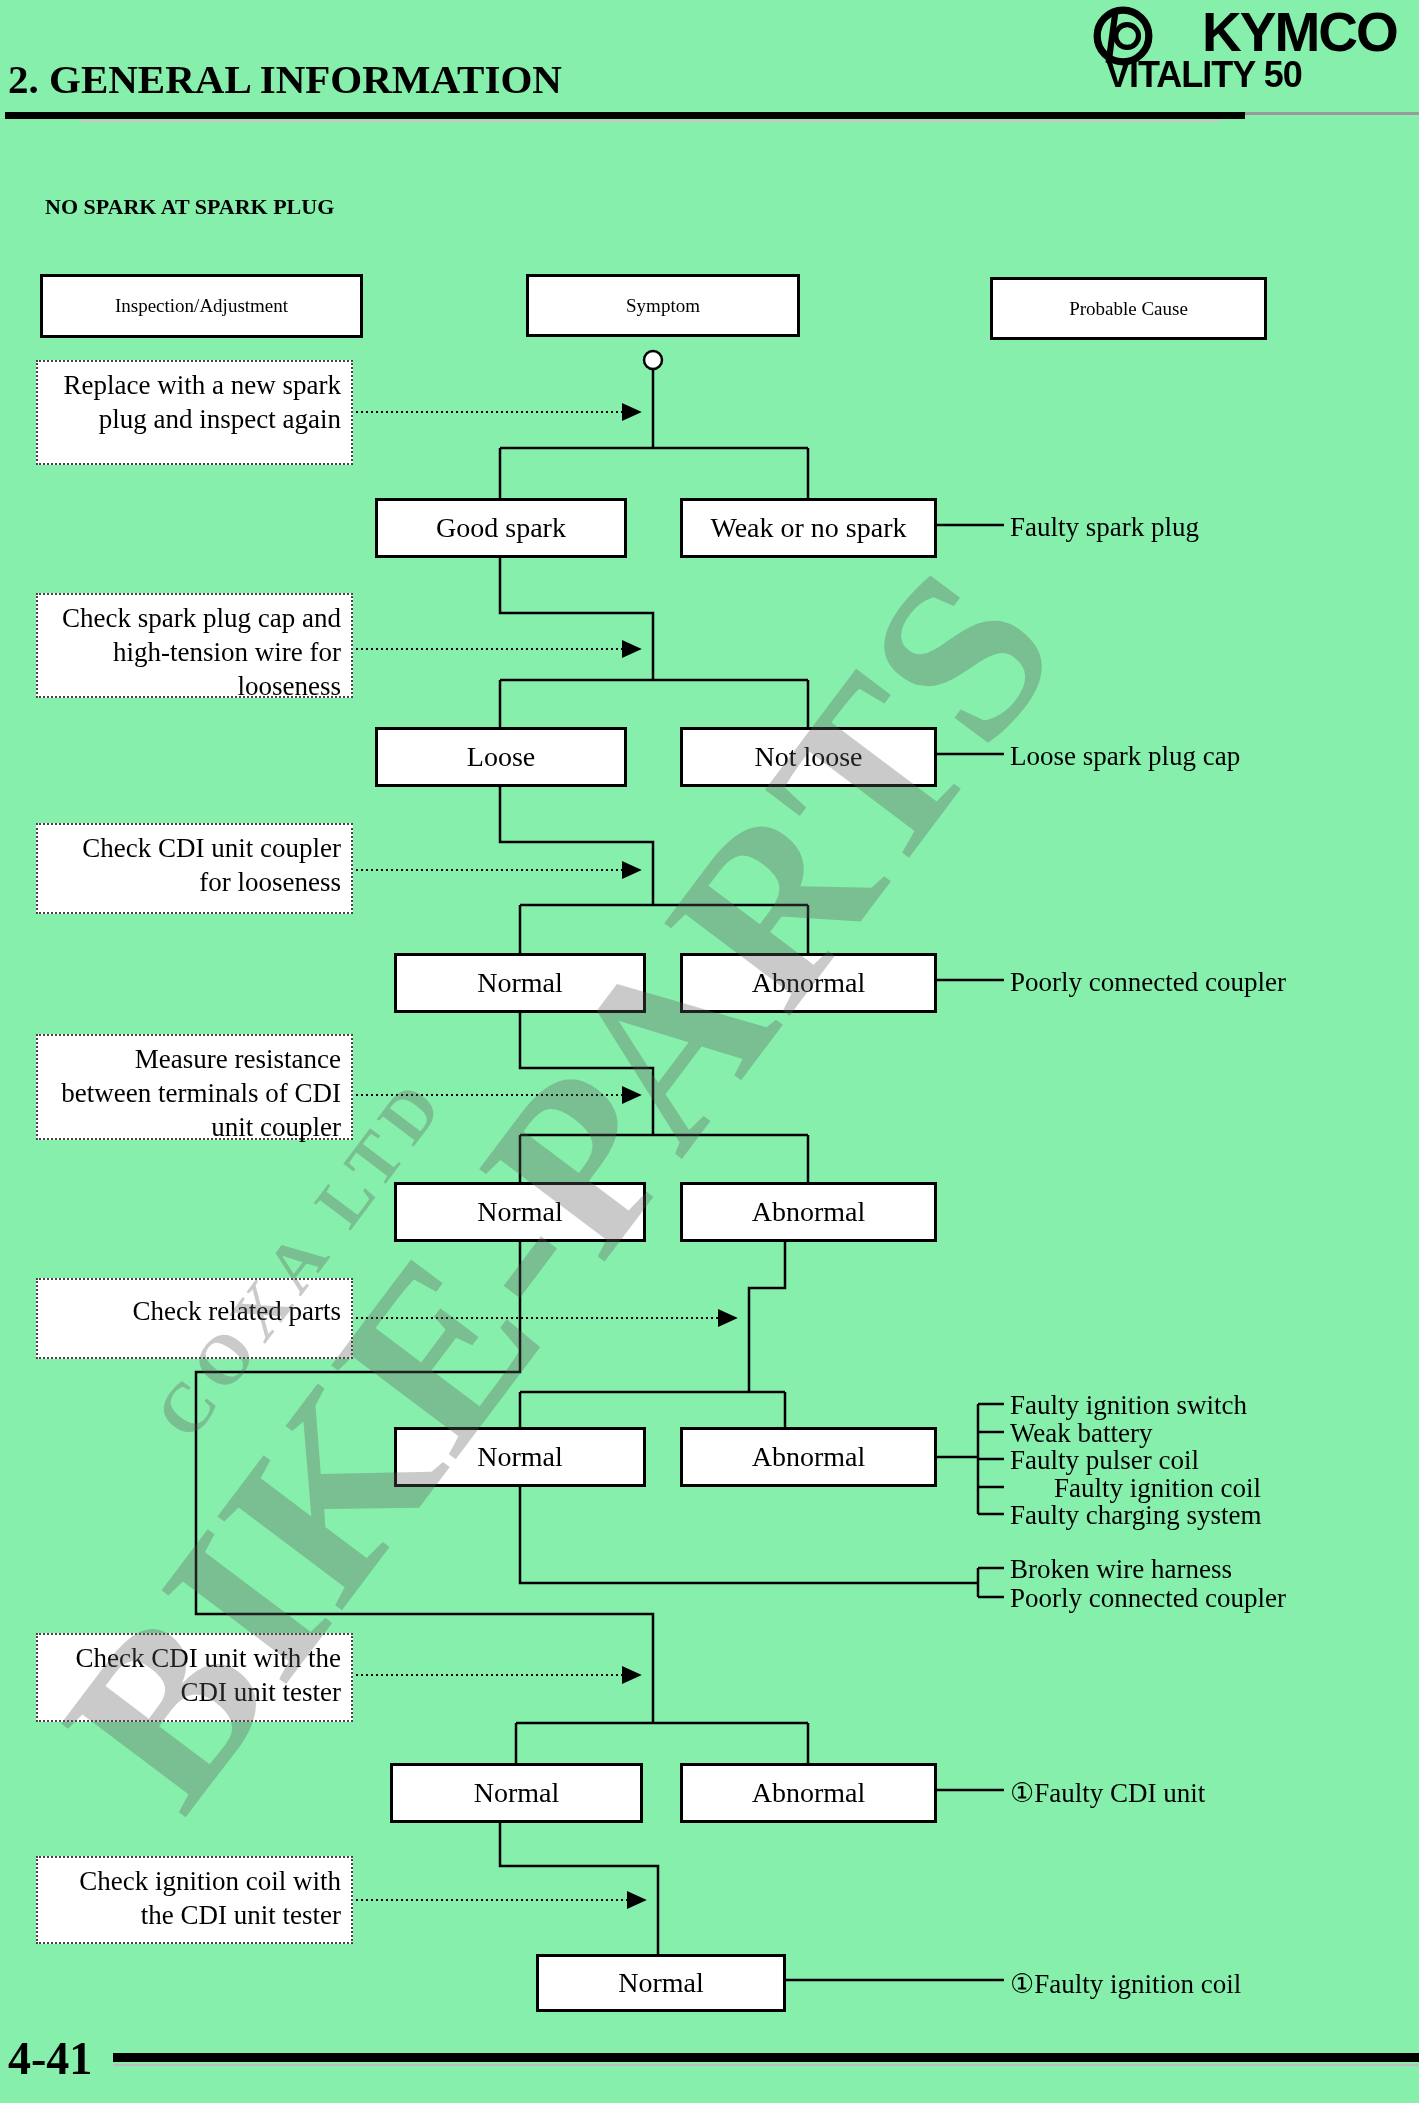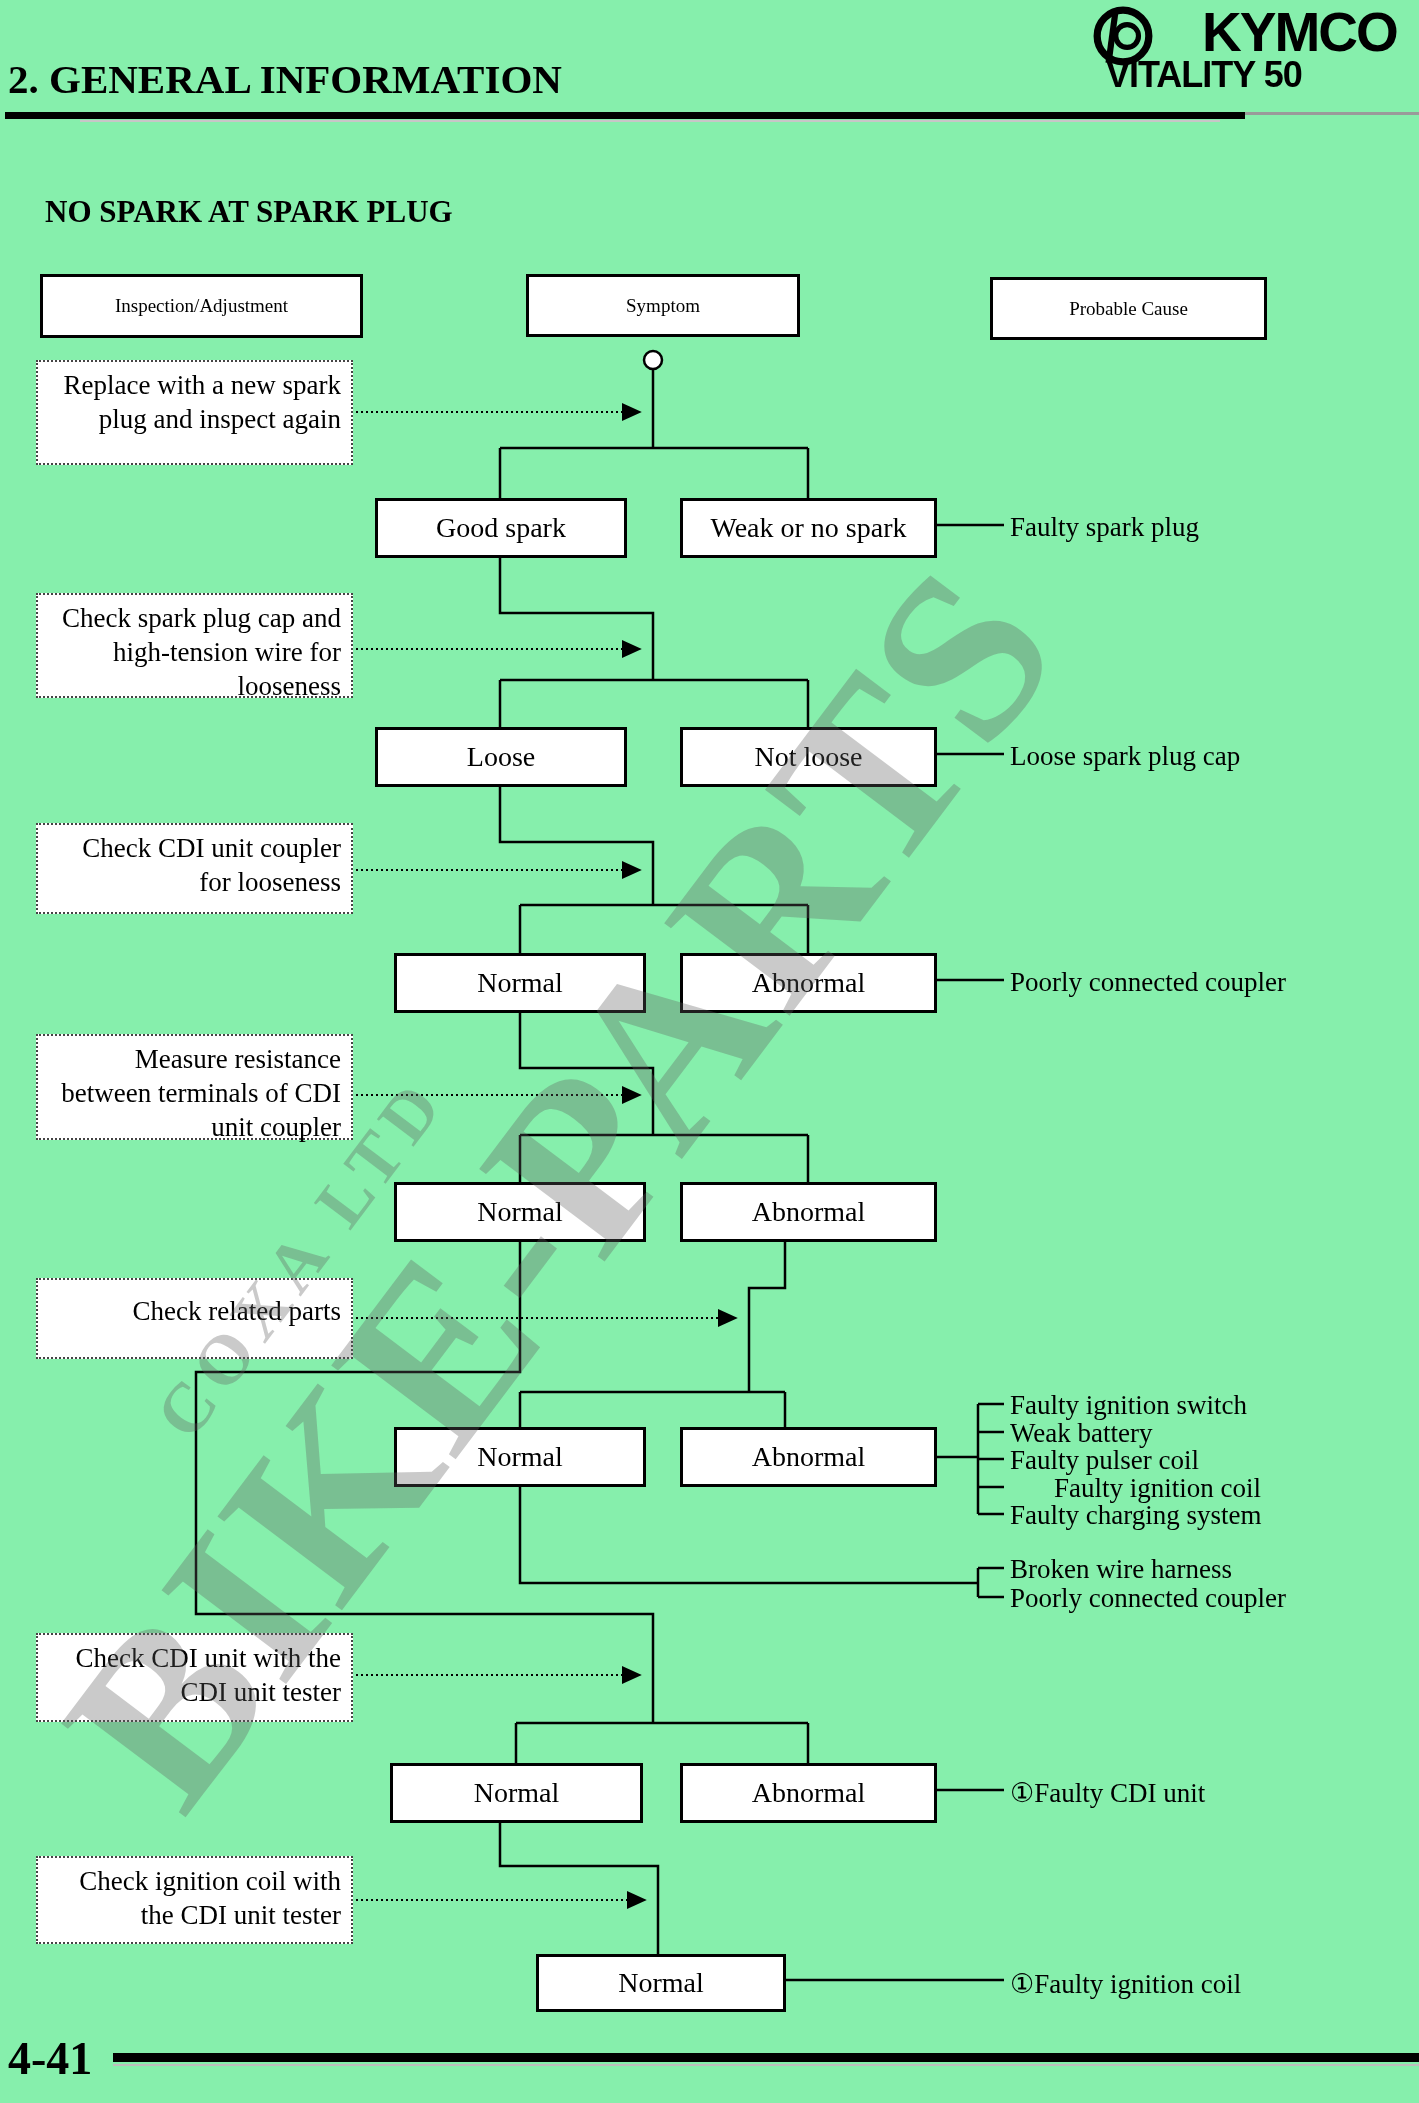--- a/index.html
+++ b/index.html
@@ -7,21 +7,21 @@
         font-family:"Liberation Serif",serif;color:#000;}
   .abs{position:absolute;}
   
   #section-title{left:8px;top:55px;font-size:41px;font-weight:bold;letter-spacing:0px;}
   #brand-name{left:1202px;top:0;font-family:"Liberation Sans",sans-serif;font-size:55px;font-weight:700;letter-spacing:-2px;}
   #model-name{left:1106px;top:54px;font-family:"Liberation Sans",sans-serif;font-size:36px;font-weight:900;letter-spacing:-1px;}
   #toprule{left:5px;top:112px;width:1240px;height:7px;background:#000;}
   #toprule2{left:1245px;top:112px;width:174px;height:3px;background:#9a9a9a;}
   #toprule3{left:80px;top:120px;width:1140px;height:2px;background:#c7c7c7;}
   
-  #doc-title{left:45px;top:194px;font-size:31px;font-weight:bold;}
+  #doc-title{left:45px;top:194px;font-size:22px;font-weight:bold;}
   
   .hbox{border:3px solid #000;display:flex;align-items:center;justify-content:center;
         font-size:19px;background:#fff;z-index:2;}
   #col-inspection{left:40px;top:274px;width:317px;height:58px;}
   #col-symptom{left:526px;top:274px;width:268px;height:57px;}
   #col-cause{left:990px;top:277px;width:271px;height:57px;}
   
   .dbox{border:2px dotted #444;width:293px;padding:6px 10px 4px 10px;
         font-size:27px;line-height:34px;background:#fff;z-index:2;text-align:right;}
   #step-0{left:36px;top:360px;height:91px;}

